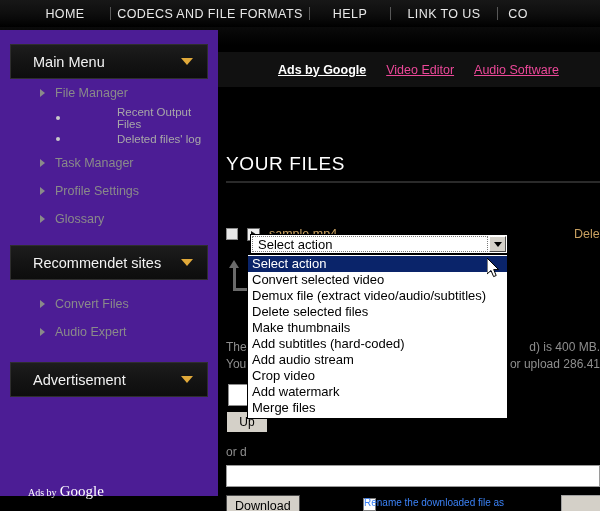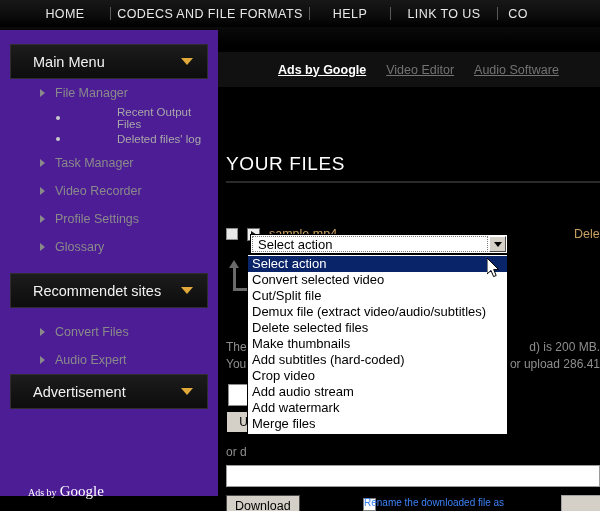--- a/index.html
+++ b/index.html
@@ -135,21 +135,21 @@
     padding-left: 60px;
     box-sizing: border-box;
     gap: 20px;
   }
   #adsbar a {
     color: #fff;
     font-size: 12.5px;
     text-decoration: underline;
   }
   #adsbar a.strong { font-weight: bold; }
-  #adsbar a.lt { color: #737373; font-weight: normal; }
+  #adsbar a.lt { color: #ec4899; font-weight: normal; }
 
   #yourfiles {
     position: absolute;
     left: 8px; top: 108px;
     color: #fff;
     font-size: 19px;
     letter-spacing: 0.6px;
   }
   #yourfiles-rule {
     position: absolute;
@@ -392,24 +392,20 @@
     <li class="sub-item">
       <span class="dot"></span>
       <span>Deleted files' log</span>
     </li>
     <li class="menu-item">
       <span class="arr"></span>
       <span>Task Manager</span>
     </li>
     <li class="menu-item">
       <span class="arr"></span>
-      <span>Video Recorder</span>
-    </li>
-    <li class="menu-item">
-      <span class="arr"></span>
       <span>Profile Settings</span>
     </li>
     <li class="menu-item">
       <span class="arr"></span>
       <span>Glossary</span>
     </li>
   </ul>
 
   <div class="panel-head" style="margin-top:12px">
     <span class="ptitle">Recommendet sites</span>
@@ -419,21 +415,21 @@
     <li class="menu-item">
       <span class="arr"></span>
       <span>Convert Files</span>
     </li>
     <li class="menu-item">
       <span class="arr"></span>
       <span>Audio Expert</span>
     </li>
   </ul>
 
-  <div class="panel-head" style="">
+  <div class="panel-head" style="margin-top:16px">
     <span class="ptitle">Advertisement</span>
     <span class="caret-down"></span>
   </div>
 </div>
 
 <div id="ads-left">
   <span class="g1">Ads by</span>
   <span class="g2">Google</span>
 </div>
 
@@ -459,21 +455,21 @@
 
   <div id="arrow-anno">
     <span class="head"></span>
     <span class="shaft"></span>
     <span class="elbow"></span>
   </div>
 
   <div id="bodytext">
     <div>
       <span>The</span>
-      <span style="float:right">d) is 200 MB.</span>
+      <span style="float:right">d) is 400 MB.</span>
     </div>
     <div>
       <span>You</span>
       <span style="float:right">or upload 286.41</span>
     </div>
   </div>
 
   <div id="upload-check"></div>
   <div id="upload-btn">Up</div>
   <div id="orline">or d</div>
@@ -489,26 +485,25 @@
 <div id="select-box">
   <span class="sel-val">Select action</span>
   <span class="sel-btn">
       <span class="tri"></span>
     </span>
 </div>
 
 <div id="option-list">
   <div class="opt sel">Select action</div>
   <div class="opt">Convert selected video</div>
-  <div class="opt">Cut/Split file</div>
   <div class="opt">Demux file (extract video/audio/subtitles)</div>
   <div class="opt">Delete selected files</div>
   <div class="opt">Make thumbnails</div>
   <div class="opt">Add subtitles (hard-coded)</div>
+  <div class="opt">Add audio stream</div>
   <div class="opt">Crop video</div>
-  <div class="opt">Add audio stream</div>
   <div class="opt">Add watermark</div>
   <div class="opt">Merge files</div>
 </div>
 
 <svg id="cursor" viewBox="0 0 14 21">
   <polygon points="0,0 0,16 4,12.5 6.6,18.6 9.2,17.5 6.7,11.6 11.6,11.6" fill="#ffffff" stroke="#000000" stroke-width="1"></polygon>
 </svg>
 
 </body></html>

